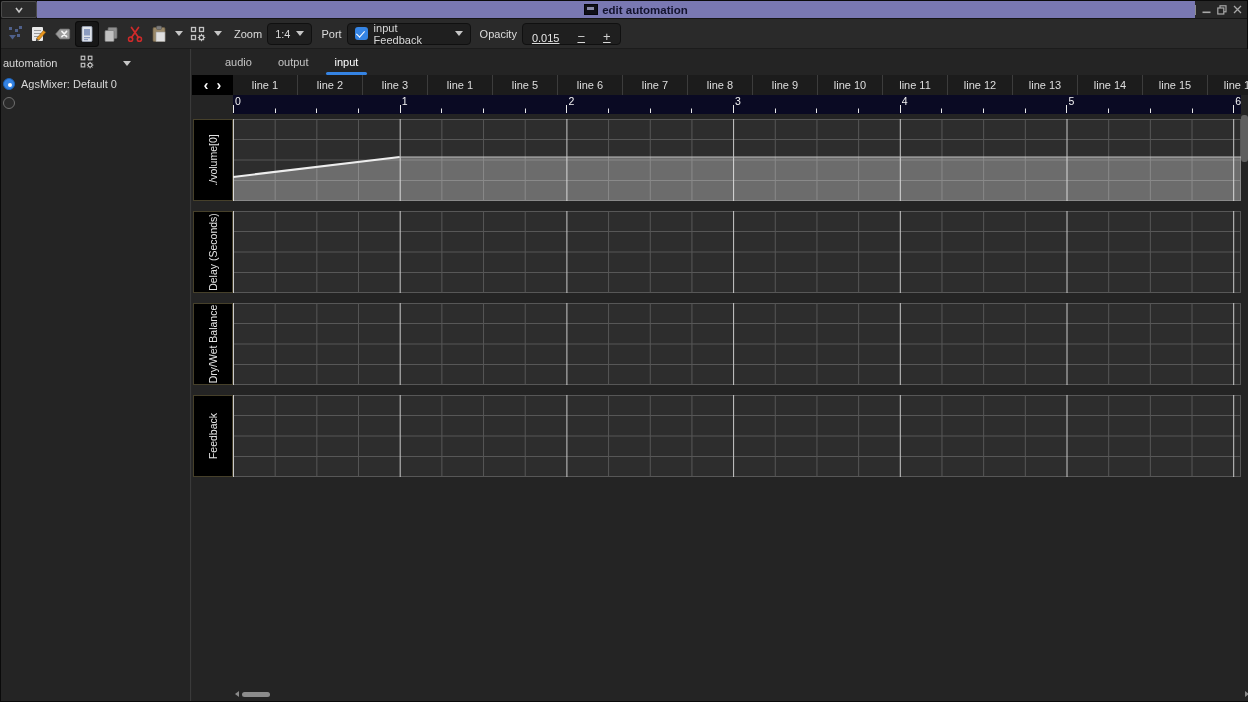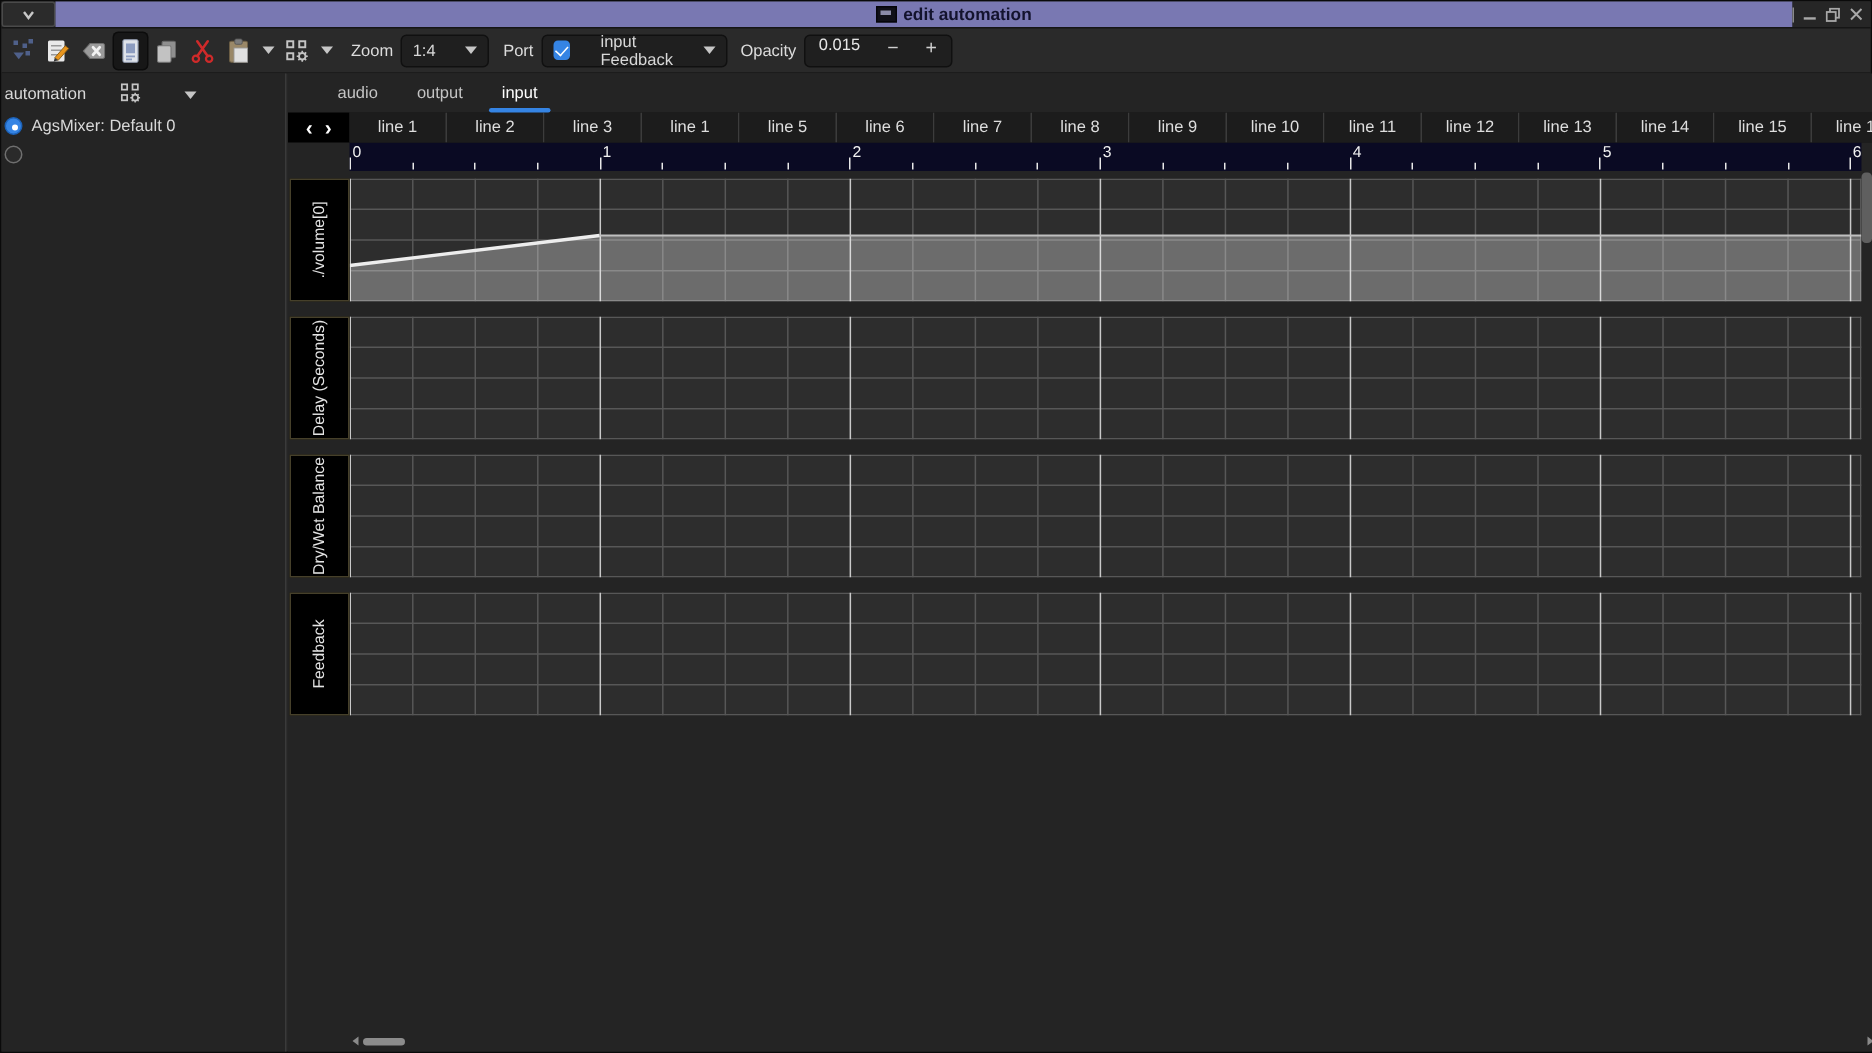--- a/index.html
+++ b/index.html
@@ -21,25 +21,25 @@
   
   .toolbar { position:absolute; top:17px; left:0; right:0; height:31px; background:#2a2a2a;
     border-top:1px solid #151515; border-bottom:1px solid #1c1c1c; display:flex; align-items:center; padding-left:2px; }
   #toolbar-buttons { display:flex; align-items:center; }
   .tb-btn { width:24px; height:26px; display:flex; align-items:center; justify-content:center; border-radius:4px; cursor:pointer; }
   .tb-btn.active { background:#171717; box-shadow:inset 0 0 0 1px #0c0c0c; }
   .tb-arrow { width:15px; height:26px; display:flex; align-items:center; justify-content:center; cursor:pointer; }
   .arrow-down { width:0; height:0; border-left:4px solid transparent; border-right:4px solid transparent; border-top:5px solid #c6c6c6; }
   .tb-label { margin:0 5px 0 9px; color:#dcdcdc; }
   .combo { height:22px; background:#1f1f1f; border:1px solid #101010; border-radius:4px; display:flex;
-    align-items:center; gap:20px; padding:0 7px; cursor:pointer; }
+    align-items:center; gap:6px; padding:0 7px; cursor:pointer; }
   .checkbox { width:13px; height:13px; background:#3584e4; border-radius:3px; position:relative; display:inline-block; }
   .checkbox::after { content:""; position:absolute; left:3.5px; top:1.5px; width:4px; height:7px;
     border:solid #fff; border-width:0 1.8px 1.8px 0; transform:rotate(42deg); }
-  .spin-group { height:22px; background:#1f1f1f; border:1px solid #101010; border-radius:4px; display:flex; align-items:flex-start; }
+  .spin-group { height:22px; background:#1f1f1f; border:1px solid #101010; border-radius:4px; display:flex; align-items:flex-end;text-decoration:underline; }
   .spin-cell { display:flex; align-items:center; padding:0 9px; color:#e6e6e6; }
   .spin-btn { display:flex; align-items:center; padding:0 9px; color:#cfcfcf; cursor:pointer; font-size:13px; }
 
   
   .main { position:absolute; top:48px; left:0; right:0; bottom:0; }
   .sidebar { position:absolute; left:0; top:0; width:190px; bottom:0; background:#242424; border-right:1px solid #3a3a3a; padding:5px 0 0 2px; }
   .sidebar-head { display:flex; align-items:center; gap:22px; height:18px; }
   .machine-row { display:flex; align-items:center; gap:6px; margin-top:5px; height:14px; cursor:pointer; }
   .radio { width:12px; height:12px; border-radius:50%; border:1px solid #6f6f6f; background:#2a2a2a; position:relative; flex:0 0 auto; }
   .radio.checked { background:#3584e4; border-color:#1c62b9; }

